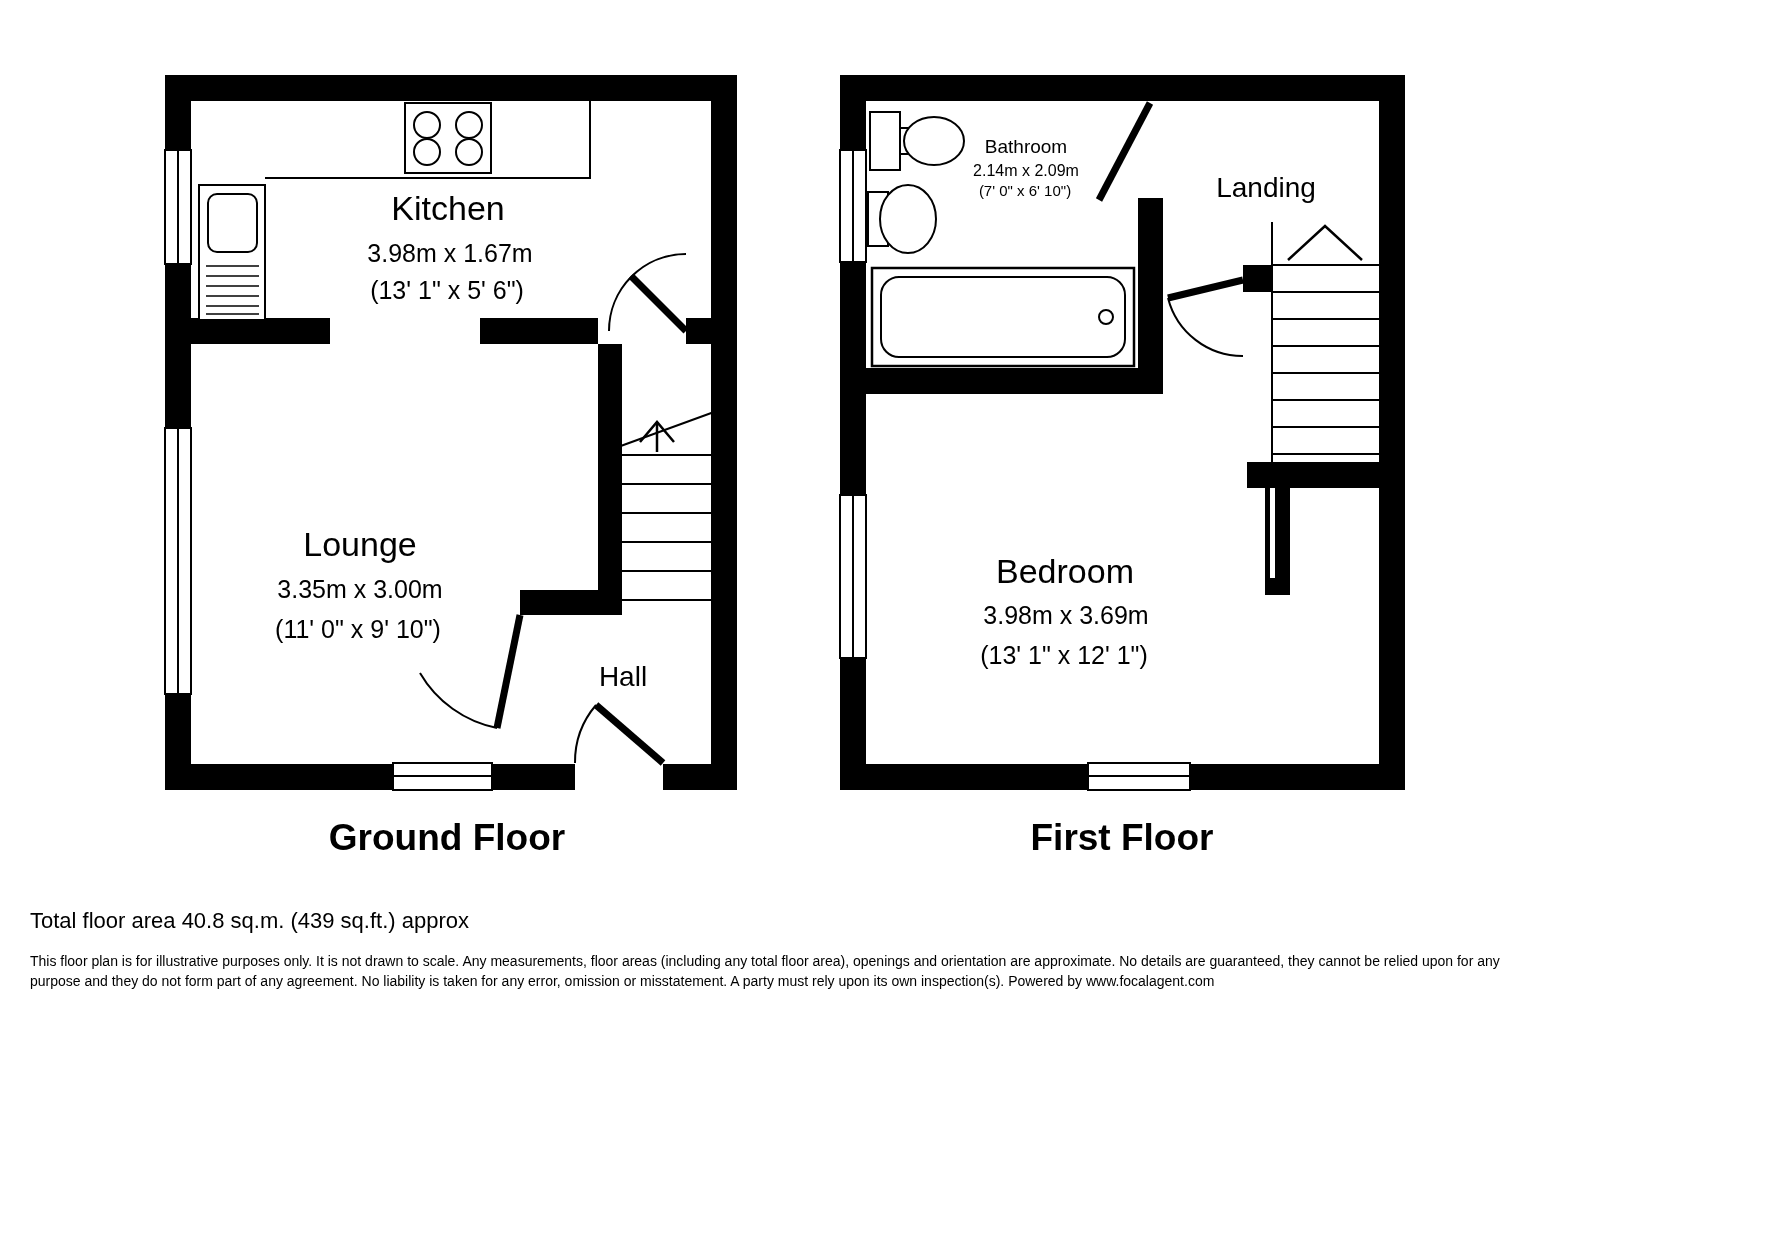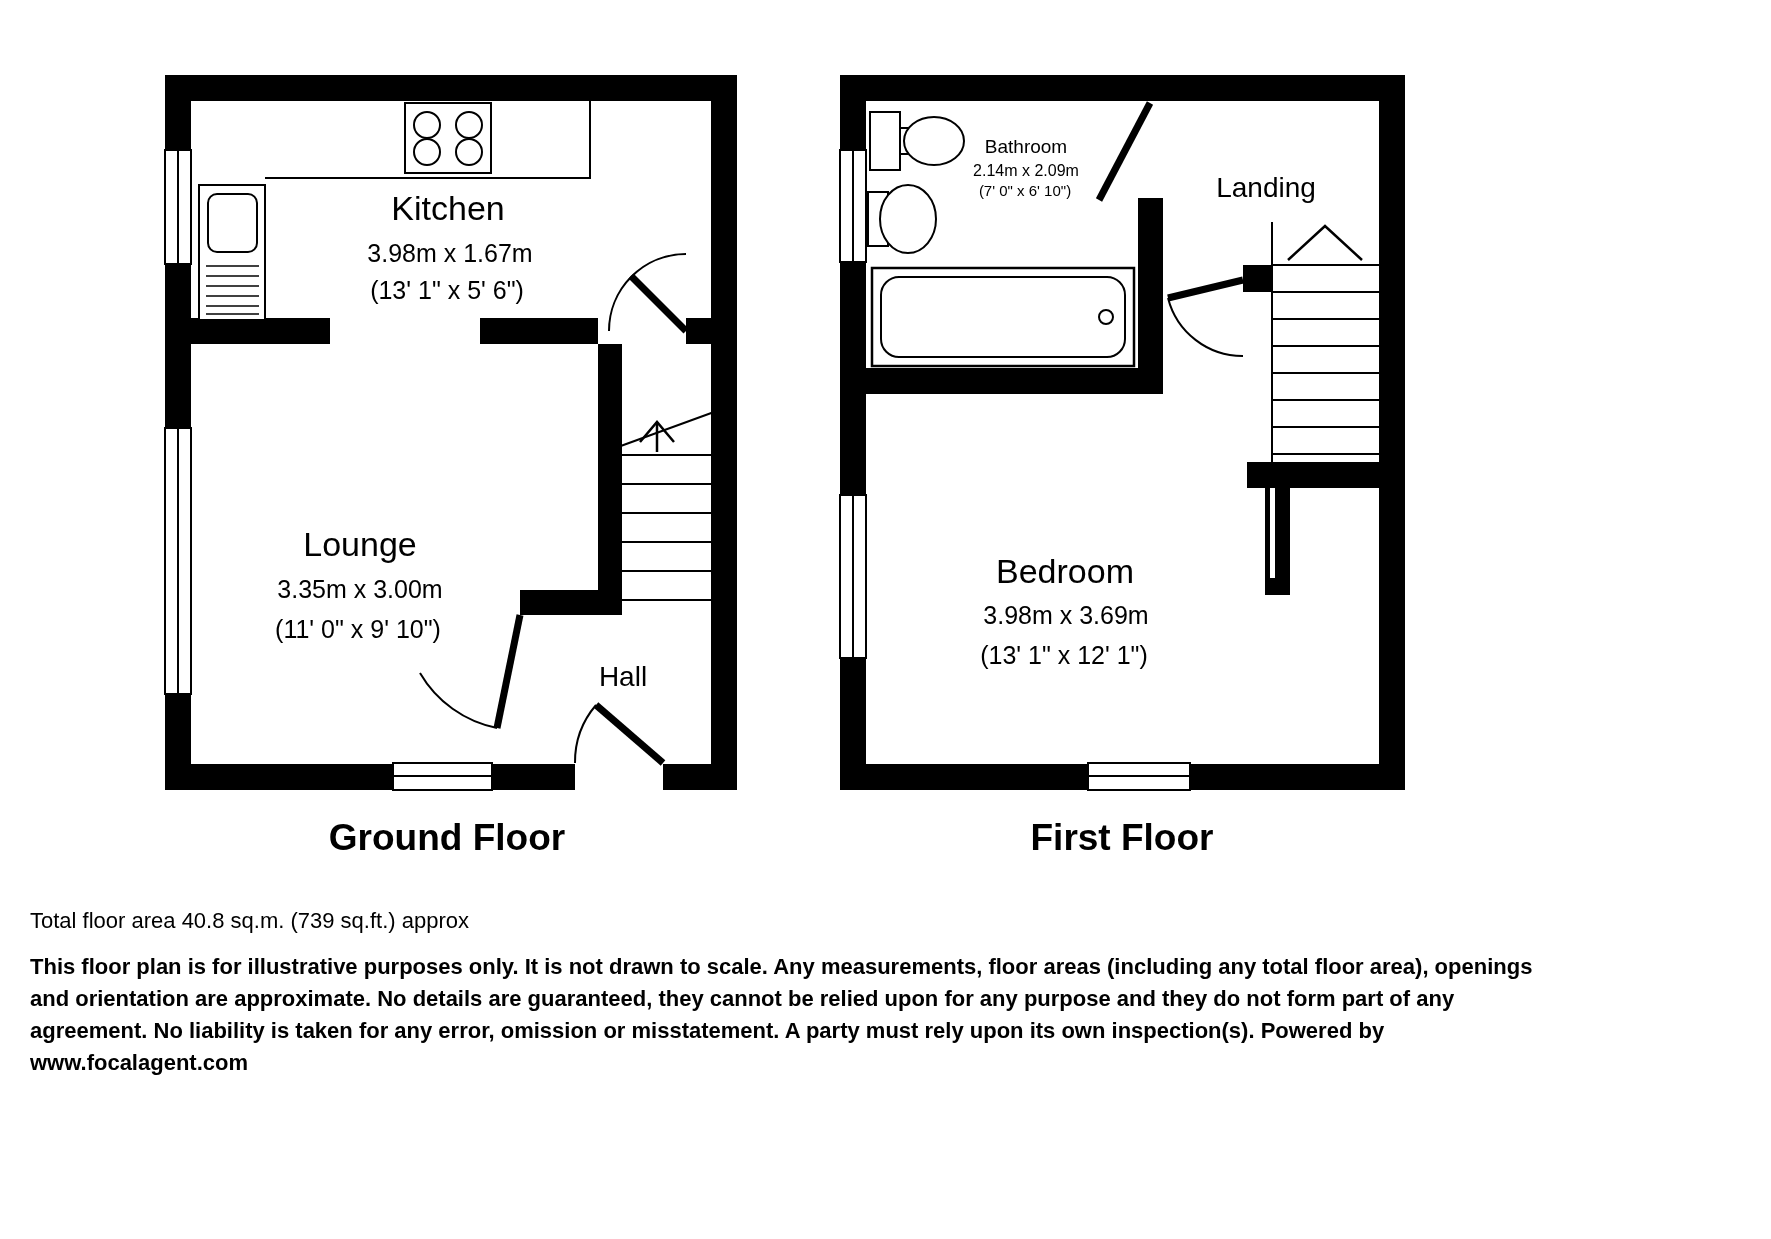--- a/index.html
+++ b/index.html
@@ -16,21 +16,21 @@
   }
   .room-title   { font-size:34px; }
   .room-dims    { font-size:25px; }
   .small-room   { font-size:28px; }
   .bath-title   { font-size:19px; }
   .bath-dims    { font-size:16px; }
   .bath-dims2   { font-size:15px; }
   .floor-title  { font-size:37px; font-weight:bold; }
   .footer { position:absolute; left:30px; top:908px; width:1518px; }
   .total-area  { font-size:22px; margin-bottom:17px; }
-  .disclaimer  { font-size:22px; line-height:1.45;font-weight:bold; }
+  .disclaimer  { font-size:14px; line-height:1.45; }
 </style>
 </head>
 <body>
 
 <div class="page">
 
 <svg width="1771" height="880" viewBox="0 0 1771 880">
 
   <g>
 
@@ -191,17 +191,17 @@
 
     <text x="1065" y="583" class="room-title" text-anchor="middle">Bedroom</text>
     <text x="1066" y="624" class="room-dims" text-anchor="middle">3.98m x 3.69m</text>
     <text x="1064" y="664" class="room-dims" text-anchor="middle">(13' 1" x 12' 1")</text>
 
     <text x="1122" y="850" class="floor-title" text-anchor="middle">First Floor</text>
   </g>
 </svg>
 
 <div class="footer">
-  <div class="total-area">Total floor area 40.8 sq.m. (739 sq.ft.) approx</div>
+  <div class="total-area">Total floor area 40.8 sq.m. (439 sq.ft.) approx</div>
   <div class="disclaimer">This floor plan is for illustrative purposes only. It is not drawn to scale. Any measurements, floor areas (including any total floor area), openings and orientation are approximate. No details are guaranteed, they cannot be relied upon for any purpose and they do not form part of any agreement. No liability is taken for any error, omission or misstatement. A party must rely upon its own inspection(s). Powered by www.focalagent.com</div>
 </div>
 
 </div>
 
 </body></html>

